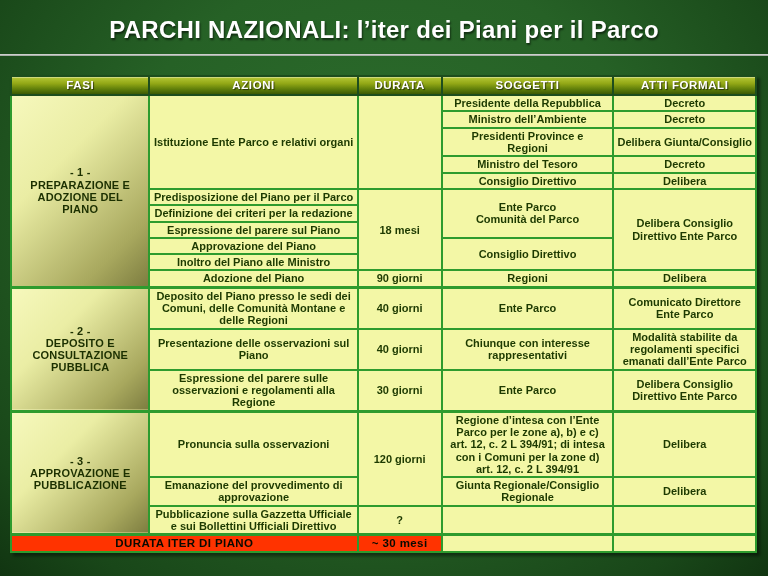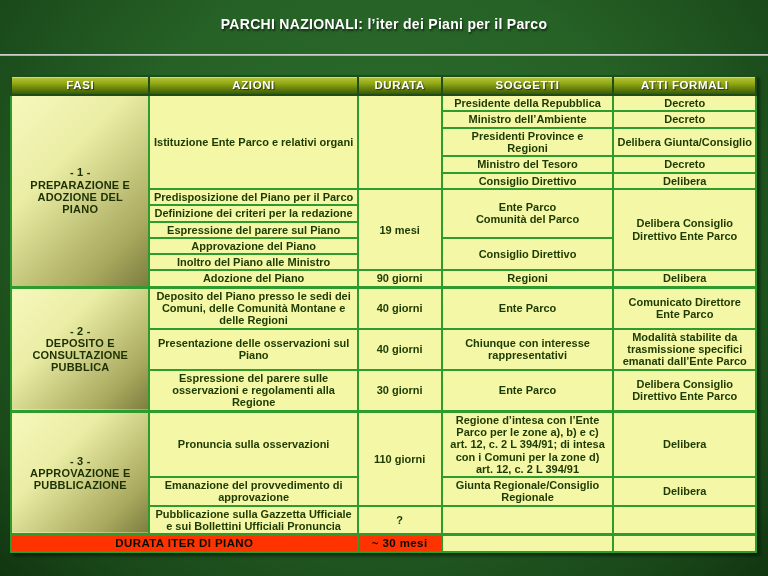--- a/index.html
+++ b/index.html
@@ -3,21 +3,21 @@
 <meta charset="utf-8">
 <style>
   html,body{margin:0;padding:0;}
   body{
     width:768px;height:576px;overflow:hidden;
     background:radial-gradient(ellipse at 50% 38%, #2d6e2d 0%, #266126 50%, #194719 85%, #113511 100%);
     font-family:"Liberation Sans", sans-serif;
   }
   .title{
     padding-top:16px;height:38px;text-align:center;
-    color:#ffffff;font-size:14px;font-weight:bold;letter-spacing:0.3px;
+    color:#ffffff;font-size:24px;font-weight:bold;letter-spacing:0.3px;
     text-shadow:1px 2px 2px rgba(0,0,0,0.55);
   }
   .divider{height:2px;background:linear-gradient(#dcdcdc,#98a298);margin:0;}
   .table-wrap{margin:19px 11px 0 10px;}
   table{
     border-collapse:collapse;table-layout:fixed;width:747px;
     box-shadow:3px 3px 3px rgba(0,0,0,0.45);
     border:2px solid #2e9b2e;
   }
   td,th{
@@ -90,21 +90,21 @@
     <td>Ministro del Tesoro</td>
     <td>Decreto</td>
   </tr>
   <tr style="height:14px">
     <td>Consiglio Direttivo</td>
     <td>Delibera</td>
   </tr>
 
   <tr style="height:14px">
     <td>Predisposizione del Piano per il Parco</td>
-    <td rowspan="5">19 mesi</td>
+    <td rowspan="5">18 mesi</td>
     <td rowspan="3">Ente Parco
 Comunità del Parco</td>
     <td rowspan="5">Delibera Consiglio
 Direttivo Ente Parco</td>
   </tr>
   <tr style="height:14px">
     <td>Definizione dei criteri per la redazione</td>
   </tr>
   <tr style="height:14px">
     <td>Espressione del parere sul Piano</td>
@@ -137,56 +137,56 @@
     <td>Comunicato Direttore
 Ente Parco</td>
   </tr>
   <tr style="height:34px">
     <td>Presentazione delle osservazioni sul
 Piano</td>
     <td>40 giorni</td>
     <td>Chiunque con interesse
 rappresentativi</td>
     <td>Modalità stabilite da
-trasmissione specifici
+regolamenti specifici
 emanati dall’Ente Parco</td>
   </tr>
   <tr style="height:40px">
     <td>Espressione del parere sulle
 osservazioni e regolamenti alla
 Regione</td>
     <td>30 giorni</td>
     <td>Ente Parco</td>
     <td>Delibera Consiglio
 Direttivo Ente Parco</td>
   </tr>
 
   <tr class="sect" style="height:50px">
     <td class="phase" rowspan="3">- 3 -
 APPROVAZIONE E
 PUBBLICAZIONE</td>
     <td>Pronuncia sulla osservazioni</td>
-    <td rowspan="2">110 giorni</td>
+    <td rowspan="2">120 giorni</td>
     <td>Regione d’intesa con l’Ente
 Parco per le zone a), b) e c)
 art. 12, c. 2 L 394/91; di intesa
 con i Comuni per la zone d)
 art. 12, c. 2 L 394/91</td>
     <td>Delibera</td>
   </tr>
   <tr style="height:27px">
     <td>Emanazione del provvedimento di
 approvazione</td>
     <td>Giunta Regionale/Consiglio
 Regionale</td>
     <td>Delibera</td>
   </tr>
   <tr style="height:26px">
     <td>Pubblicazione sulla Gazzetta Ufficiale
-e sui Bollettini Ufficiali Pronuncia</td>
+e sui Bollettini Ufficiali Direttivo</td>
     <td>?</td>
     <td></td>
     <td></td>
   </tr>
 
   <tr class="sect" style="height:15px">
     <td class="red" colspan="2">DURATA ITER DI PIANO</td>
     <td class="red">~ 30 mesi</td>
     <td></td>
     <td></td>

